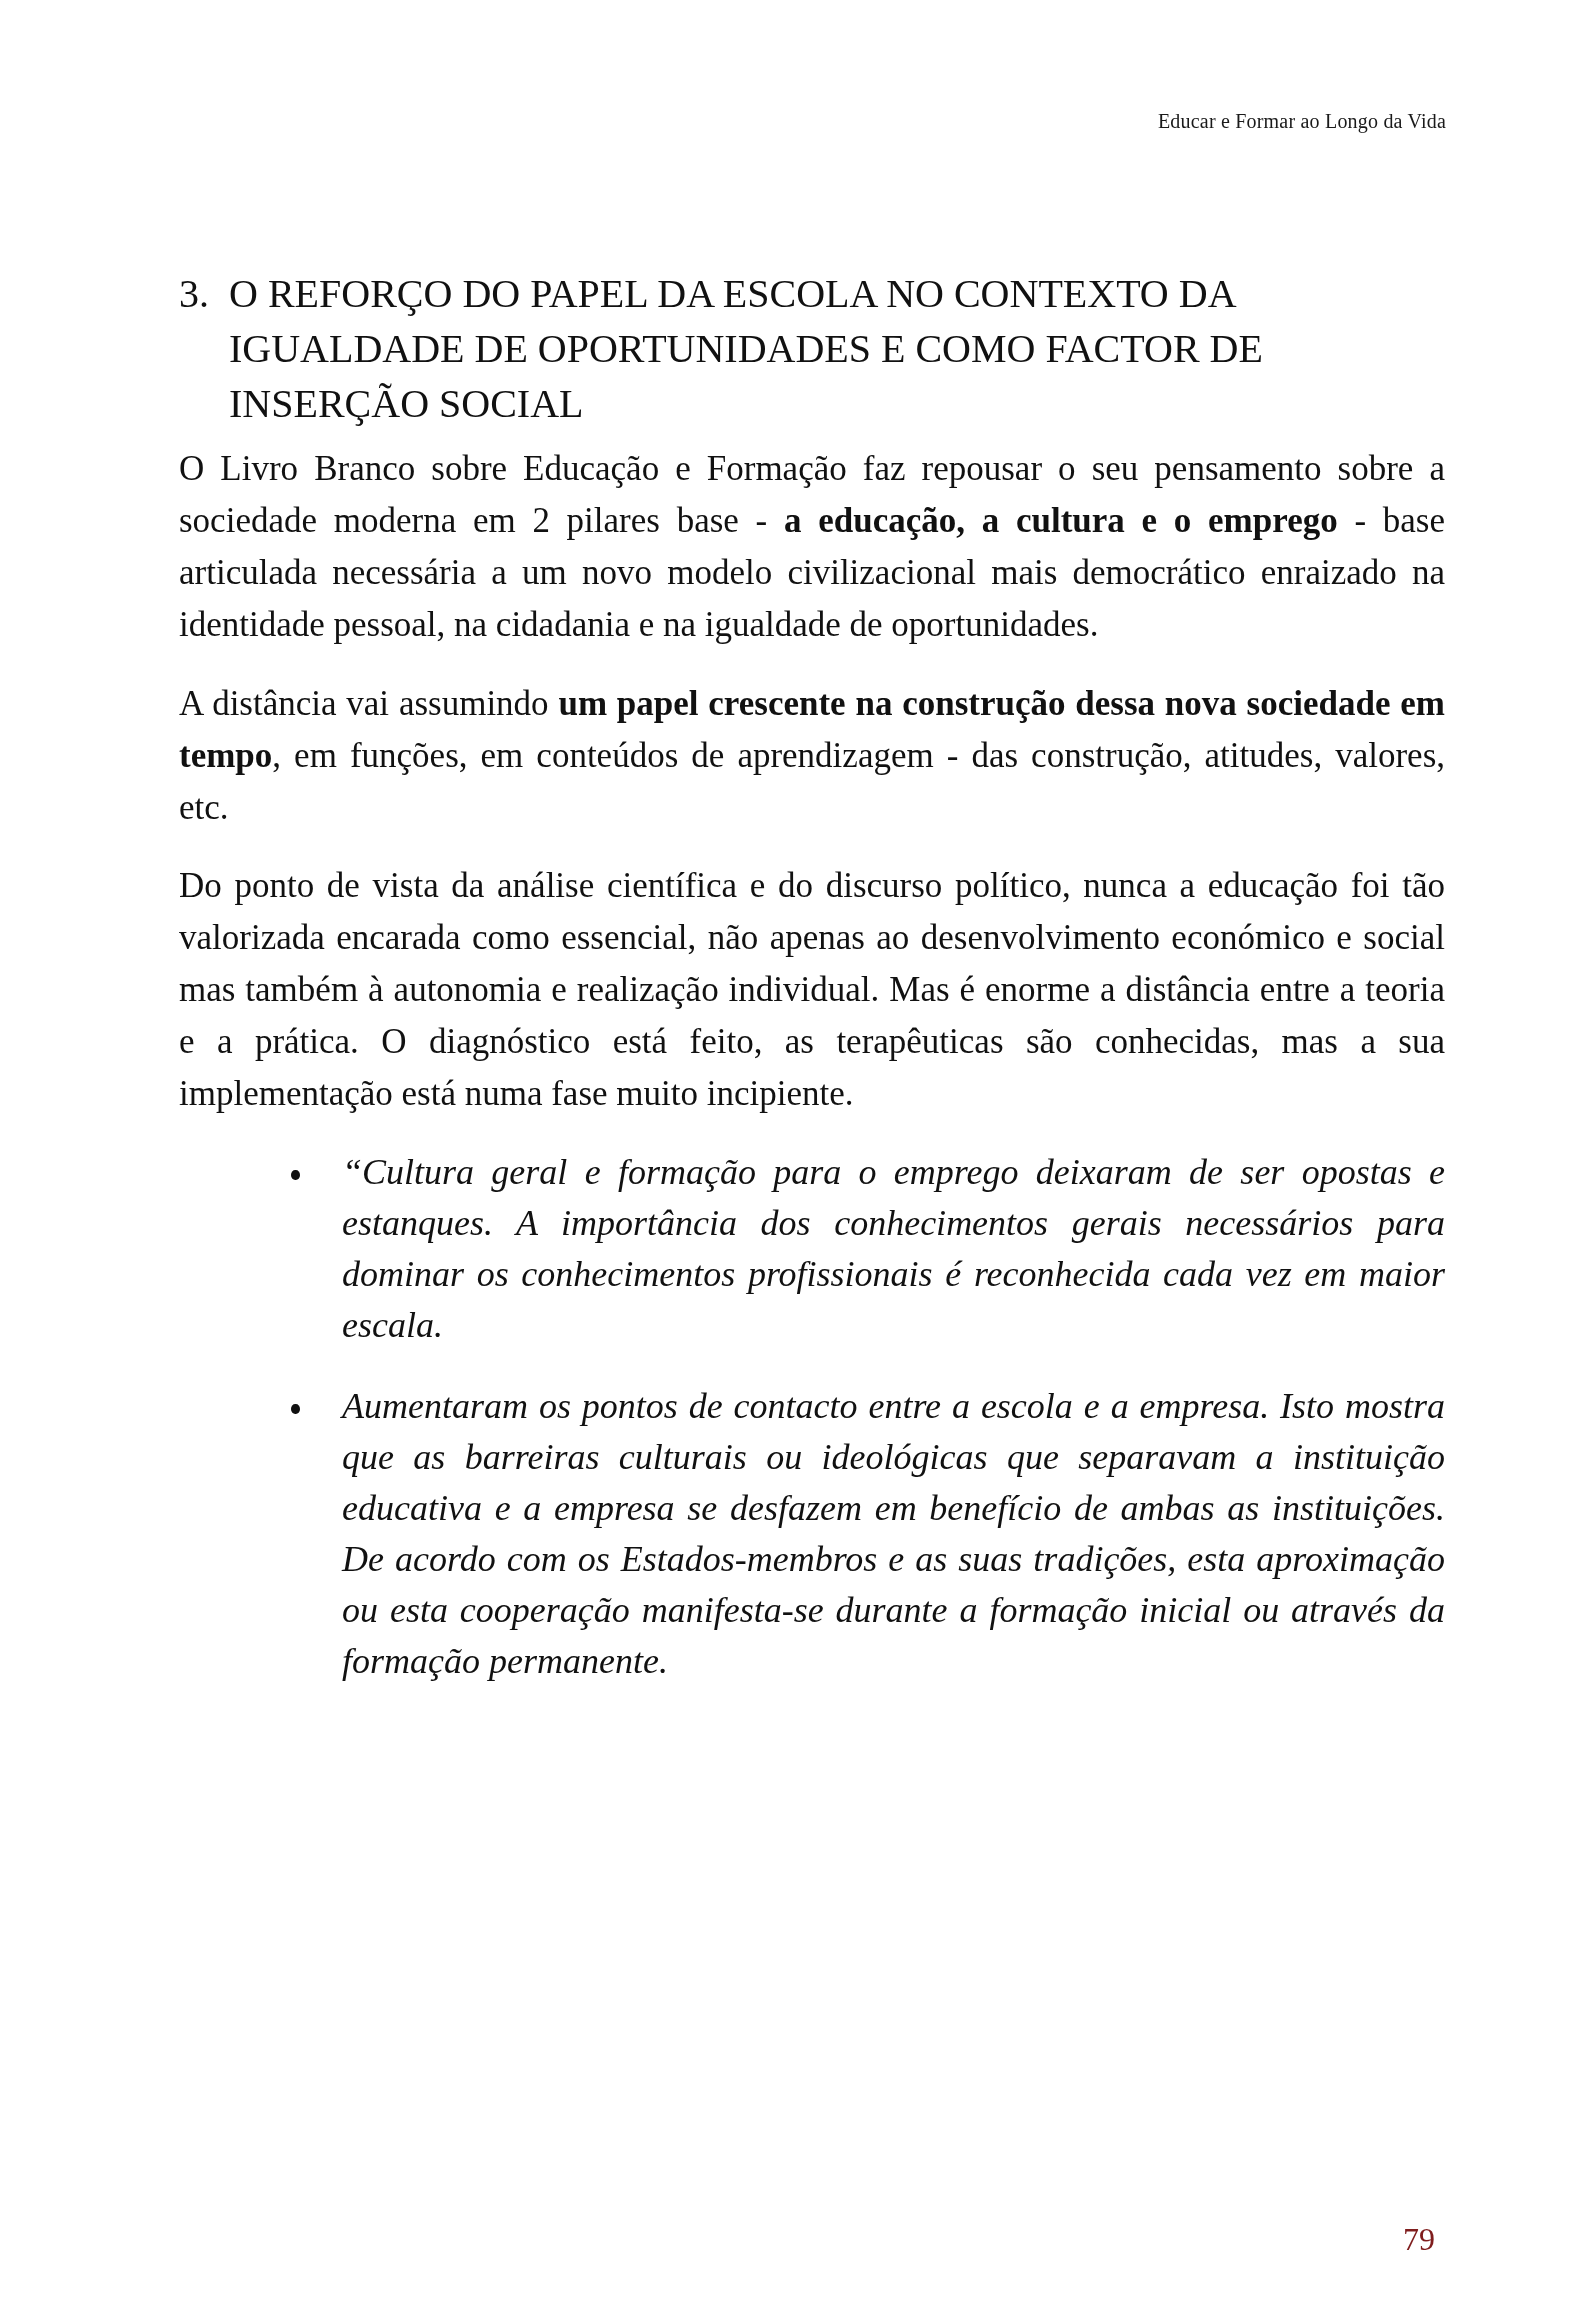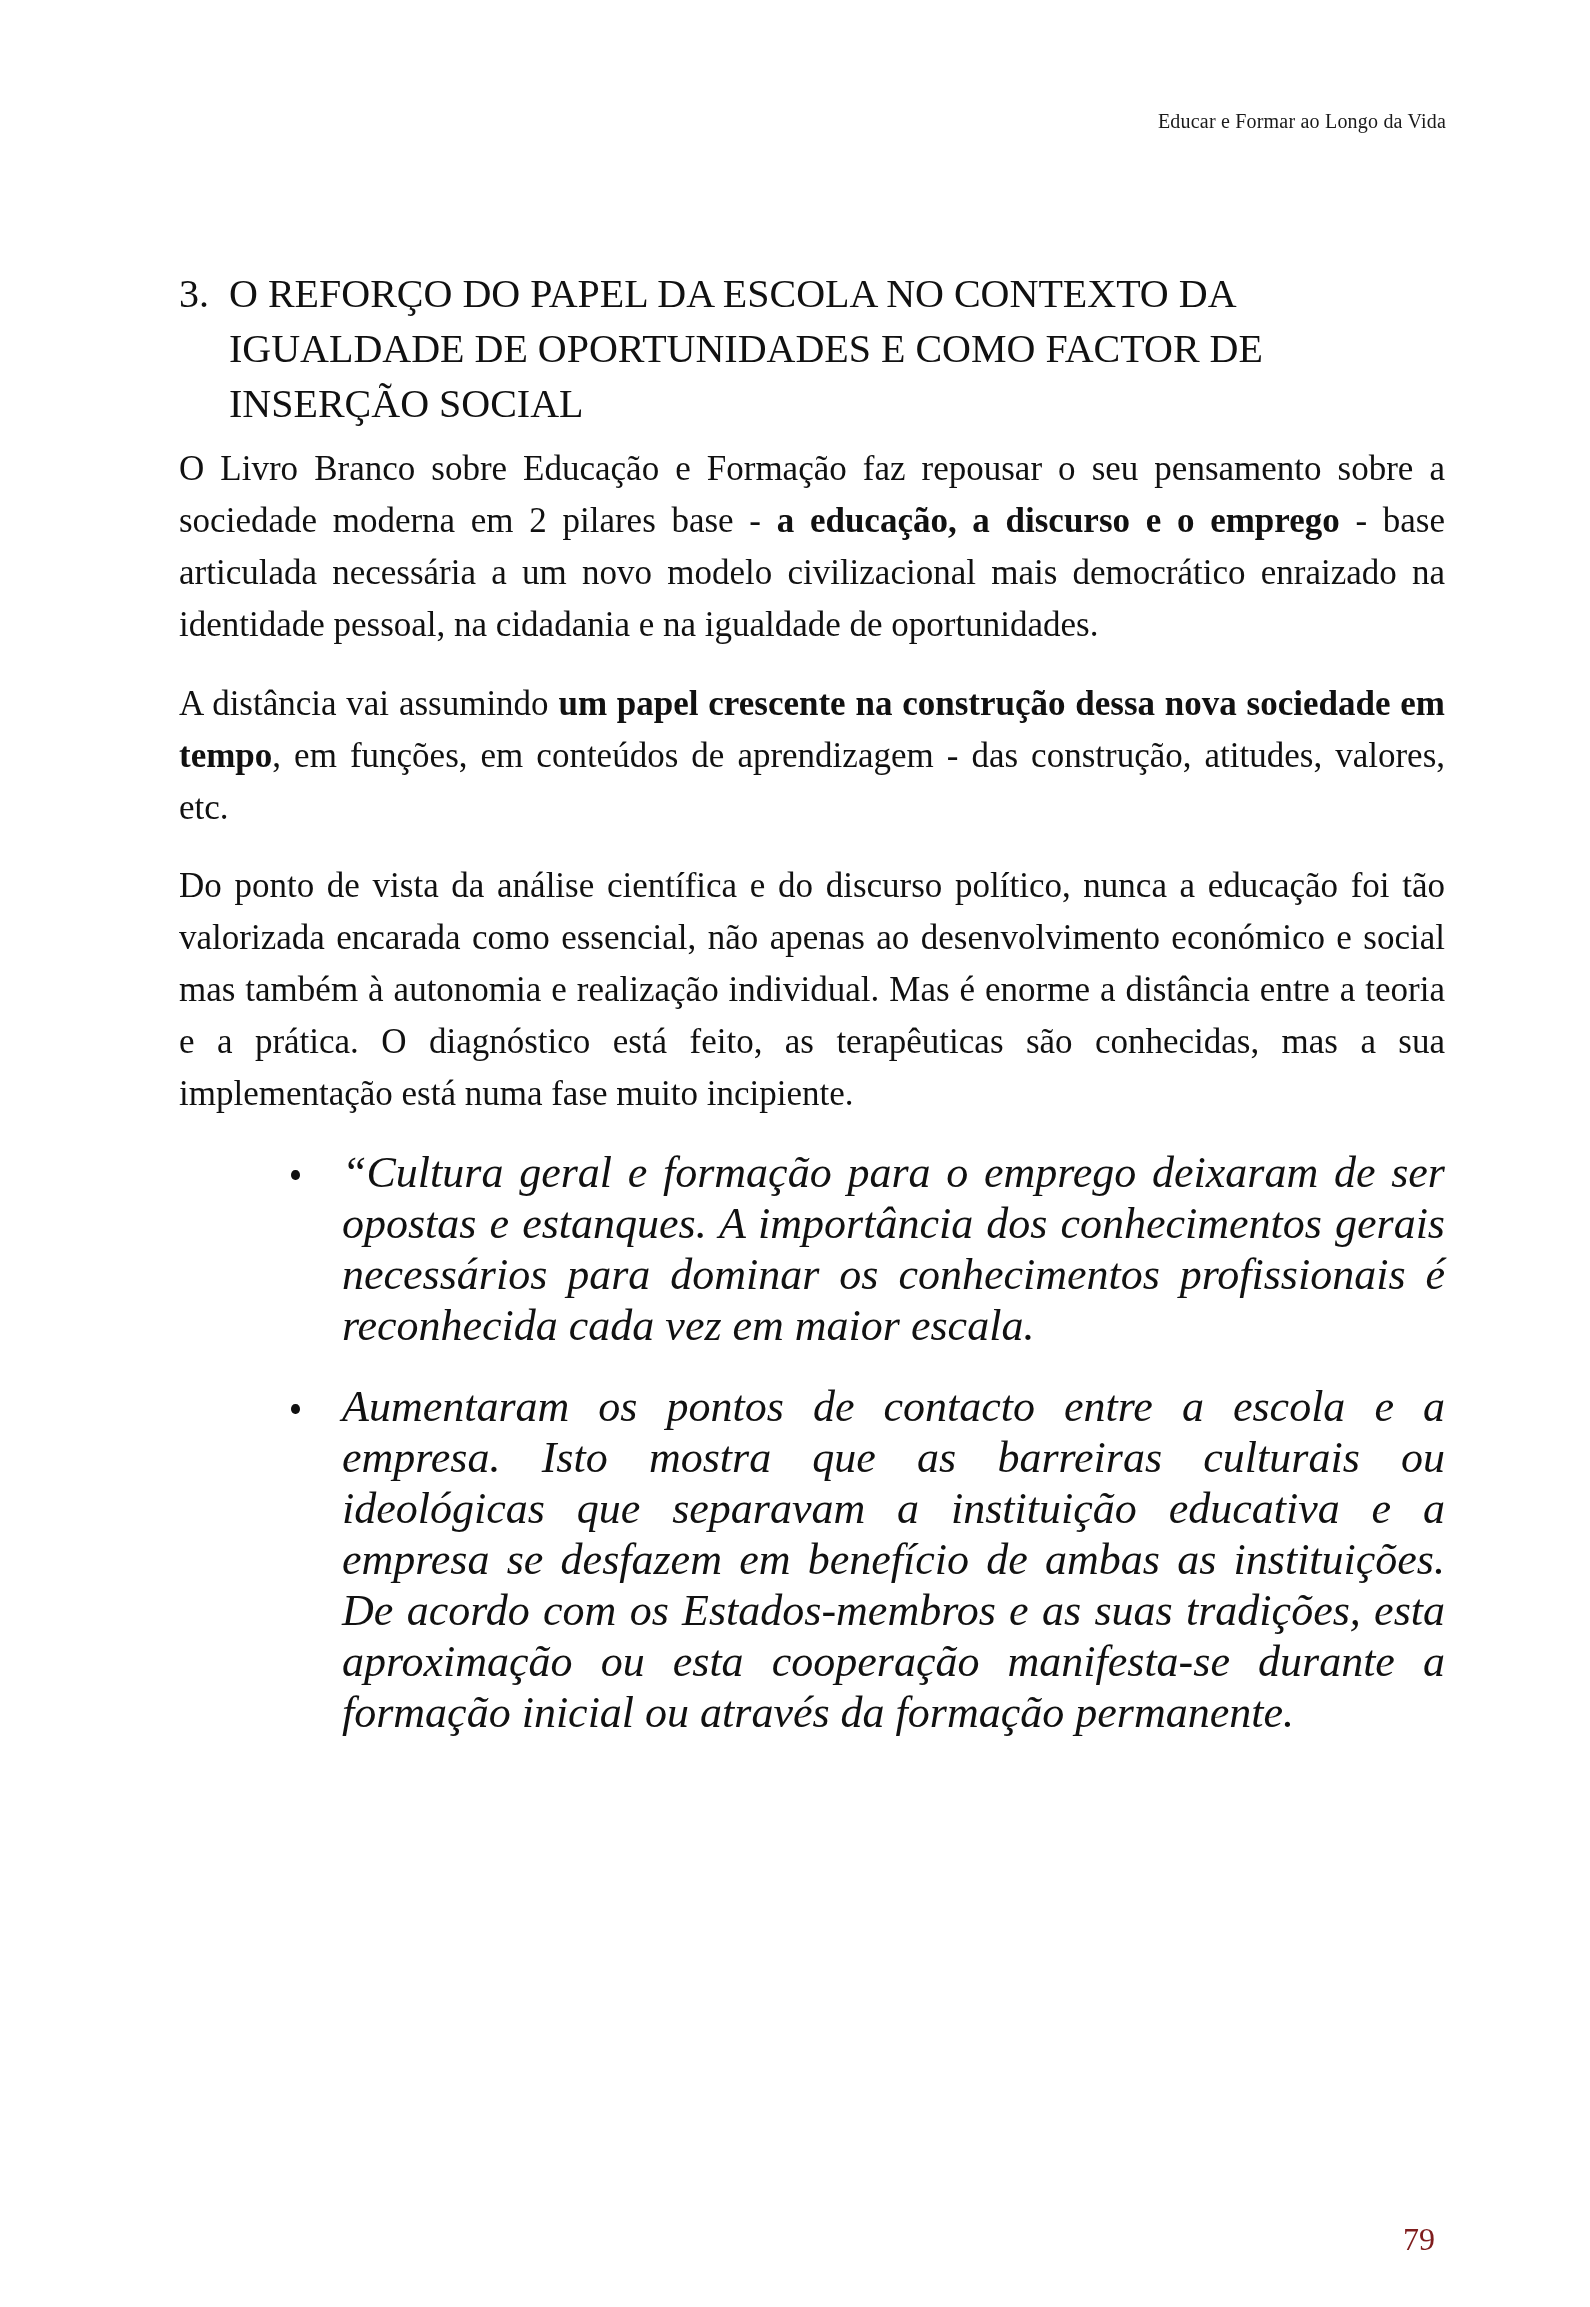--- a/index.html
+++ b/index.html
@@ -22,21 +22,21 @@
     position: absolute; left: 179px; width: 1266px; top: 443px;
   }
   .para {
     font-size: 35px; line-height: 52px; text-align: justify;
     margin: 0 0 26.6px 0; hyphens: none;
   }
   .para b { font-weight: bold; }
   .bullet-list { list-style: none; margin: 0; padding: 0; }
   .bullet-item {
     position: relative; padding-left: 163px;
-    font-size: 44px; line-height: 51px; font-style: italic;
+    font-size: 36px; line-height: 51px; font-style: italic;
     text-align: justify; margin: 0 0 30px 0;
   }
   .bullet-dot {
     position: absolute; left: 112px; top: 23px;
     width: 8.9px; height: 10.6px; border-radius: 50%; background: #111;
   }
   .page-number {
     position: absolute; top: 2221px; left: 1403px;
     font-size: 32px; color: #7f1d1d;
   }
@@ -46,21 +46,21 @@
 
 <div class="running-header">Educar e Formar ao Longo da Vida</div>
 
 <h1 class="section-heading">
   <span class="num">3.</span>
   <span class="title">O REFORÇO DO PAPEL DA ESCOLA NO CONTEXTO DA IGUALDADE DE OPORTUNIDADES E COMO FACTOR DE INSERÇÃO SOCIAL</span>
 </h1>
 
 <div class="body-text">
   <p class="para">
-    <span>O Livro Branco sobre Educação e Formação faz repousar o seu pensamento sobre a sociedade moderna em 2 pilares base - </span><b>a educação, a discurso e o emprego</b><span> - base articulada necessária a um novo modelo civilizacional mais democrático enraizado na identidade pessoal, na cidadania e na igualdade de oportunidades.</span>
+    <span>O Livro Branco sobre Educação e Formação faz repousar o seu pensamento sobre a sociedade moderna em 2 pilares base - </span><b>a educação, a cultura e o emprego</b><span> - base articulada necessária a um novo modelo civilizacional mais democrático enraizado na identidade pessoal, na cidadania e na igualdade de oportunidades.</span>
   </p>
   <p class="para">
     <span>A distância vai assumindo </span><b>um papel crescente na construção dessa nova sociedade em tempo</b><span>, em funções, em conteúdos de aprendizagem - das construção, atitudes, valores, etc.</span>
   </p>
   <p class="para">
     <span>Do ponto de vista da análise científica e do discurso político, nunca a educação foi tão valorizada encarada como essencial, não apenas ao desenvolvimento económico e social mas também à autonomia e realização individual. Mas é enorme a distância entre a teoria e a prática. O diagnóstico está feito, as terapêuticas são conhecidas, mas a sua implementação está numa fase muito incipiente.</span>
   </p>
 
   <ul class="bullet-list">
     <li class="bullet-item">

